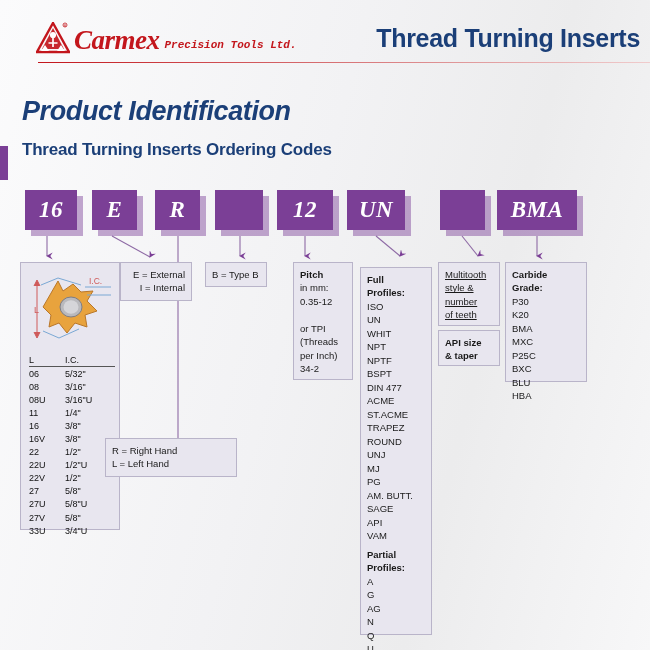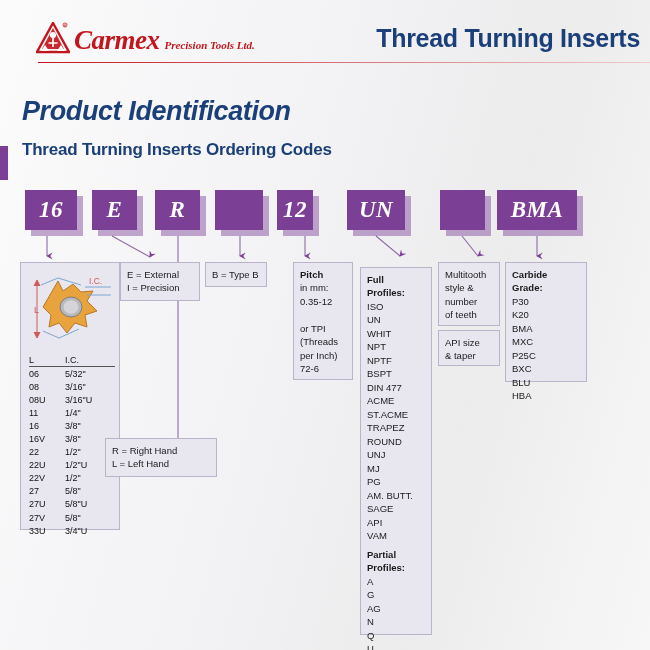--- a/index.html
+++ b/index.html
@@ -12,21 +12,21 @@
 
   
   #header { position:absolute; left:0; top:0; width:650px; height:72px;margin-left:20px; }
   #logo-wrap { position:absolute; left:16px; top:22px; display:flex; align-items:flex-end; }
   #logo-mark { width:34px; height:32px; margin-right:4px; }
   #logo-name {
     font-family:"Liberation Serif", serif; font-style:italic; font-weight:bold;
     font-size:27px; color:#c3161c; letter-spacing:-.5px; line-height:1;
   }
   #logo-sub {
-    font-family:Liberation Serif, serif; font-style:italic; font-weight:bold;
+    font-family:Liberation Mono, monospace; font-style:italic; font-weight:bold;
     font-size:11px; color:#c3161c; margin-left:5px; margin-bottom:3px; line-height:1;
   }
   #doc-title {
     position:absolute; right:30px; top:24px;
     font-size:25px; font-weight:bold; color:#1b3f78; letter-spacing:-.3px;
   }
   #header-rule {
     position:absolute; left:18px; top:62px; width:614px; height:1px;
     background:linear-gradient(90deg,#c3161c,#e09a9c 70%,#f0cccd);
   }
@@ -125,21 +125,21 @@
   </div>
 <div class="code-box" style="left:92px;  top:190px; width:45px;">
     <span>E</span>
   </div>
 <div class="code-box" style="left:155px; top:190px; width:45px;">
     <span>R</span>
   </div>
 <div class="code-box" style="left:215px; top:190px; width:48px;">
     <span></span>
   </div>
-<div class="code-box" style="left:277px; top:190px; width:36px;">
+<div class="code-box" style="left:277px; top:190px; width:56px;">
     <span>12</span>
   </div>
 <div class="code-box" style="left:347px; top:190px; width:58px;">
     <span>UN</span>
   </div>
 <div class="code-box" style="left:440px; top:190px; width:45px;">
     <span></span>
   </div>
 <div class="code-box" style="left:497px; top:190px; width:80px;">
     <span>BMA</span>
@@ -220,42 +220,42 @@
           <div class="c2">5/8"</div>
         </div>
         <div class="sz-row">
           <div class="c1">33U</div>
           <div class="c2">3/4"U</div>
         </div>
       </div>
   </div>
 </div>
 
-<div class="desc" style="left:120px; top:262px; width:80px;">
+<div class="desc" style="left:120px; top:262px; width:72px;text-align:right;">
   <span>E = External</span><br>
-  <span>I  = Precision</span>
+  <span>I  = Internal</span>
 </div>
 
 <div class="desc" style="left:205px; top:262px; width:62px;">
   <span>B = Type B</span>
 </div>
 
-<div class="desc" style="left:105px; top:438px; width:112px;">
+<div class="desc" style="left:105px; top:438px; width:132px;">
   <span>R = Right Hand</span><br>
   <span>L = Left Hand</span>
 </div>
 
 <div class="desc" style="left:277px; top:262px; width:60px; height:118px;margin-left:16px;">
   <span class="ttl">Pitch</span>
   <span>in mm:</span><br>
   <span>0.35-12</span><br><br>
   <span>or TPI</span><br>
   <span>(Threads</span><br>
   <span>per Inch)</span><br>
-  <span>72-6</span>
+  <span>34-2</span>
 </div>
 
 <div class="desc" style="left:360px; top:267px; width:72px; height:368px;">
   <span class="ttl">Full</span>
   <span class="ttl">Profiles:</span>
   <div id="full-list">
       <div>ISO</div>
       <div>UN</div>
       <div>WHIT</div>
       <div>NPT</div>
@@ -279,28 +279,28 @@
   <div id="partial-list">
       <div>A</div>
       <div>G</div>
       <div>AG</div>
       <div>N</div>
       <div>Q</div>
       <div>U</div>
     </div>
 </div>
 
-<div class="desc" style="left:438px; top:262px; width:62px; height:64px;">
+<div class="desc" style="left:438px; top:262px; width:62px; height:64px;text-decoration:underline;">
   <span>Multitooth</span><br>
   <span>style &amp;</span><br>
   <span>number</span><br>
   <span>of teeth</span>
 </div>
 
-<div class="desc" style="left:438px; top:330px; width:62px; height:36px;">
+<div class="desc" style="left:438px; top:330px; width:62px; height:36px;font-weight:bold;">
   <span>API size</span><br>
   <span>&amp; taper</span>
 </div>
 
 <div class="desc" style="left:505px; top:262px; width:82px; height:120px;">
   <span class="ttl">Carbide</span>
   <span class="ttl">Grade:</span>
   <div id="grade-list">
       <div>P30</div>
       <div>K20</div>

